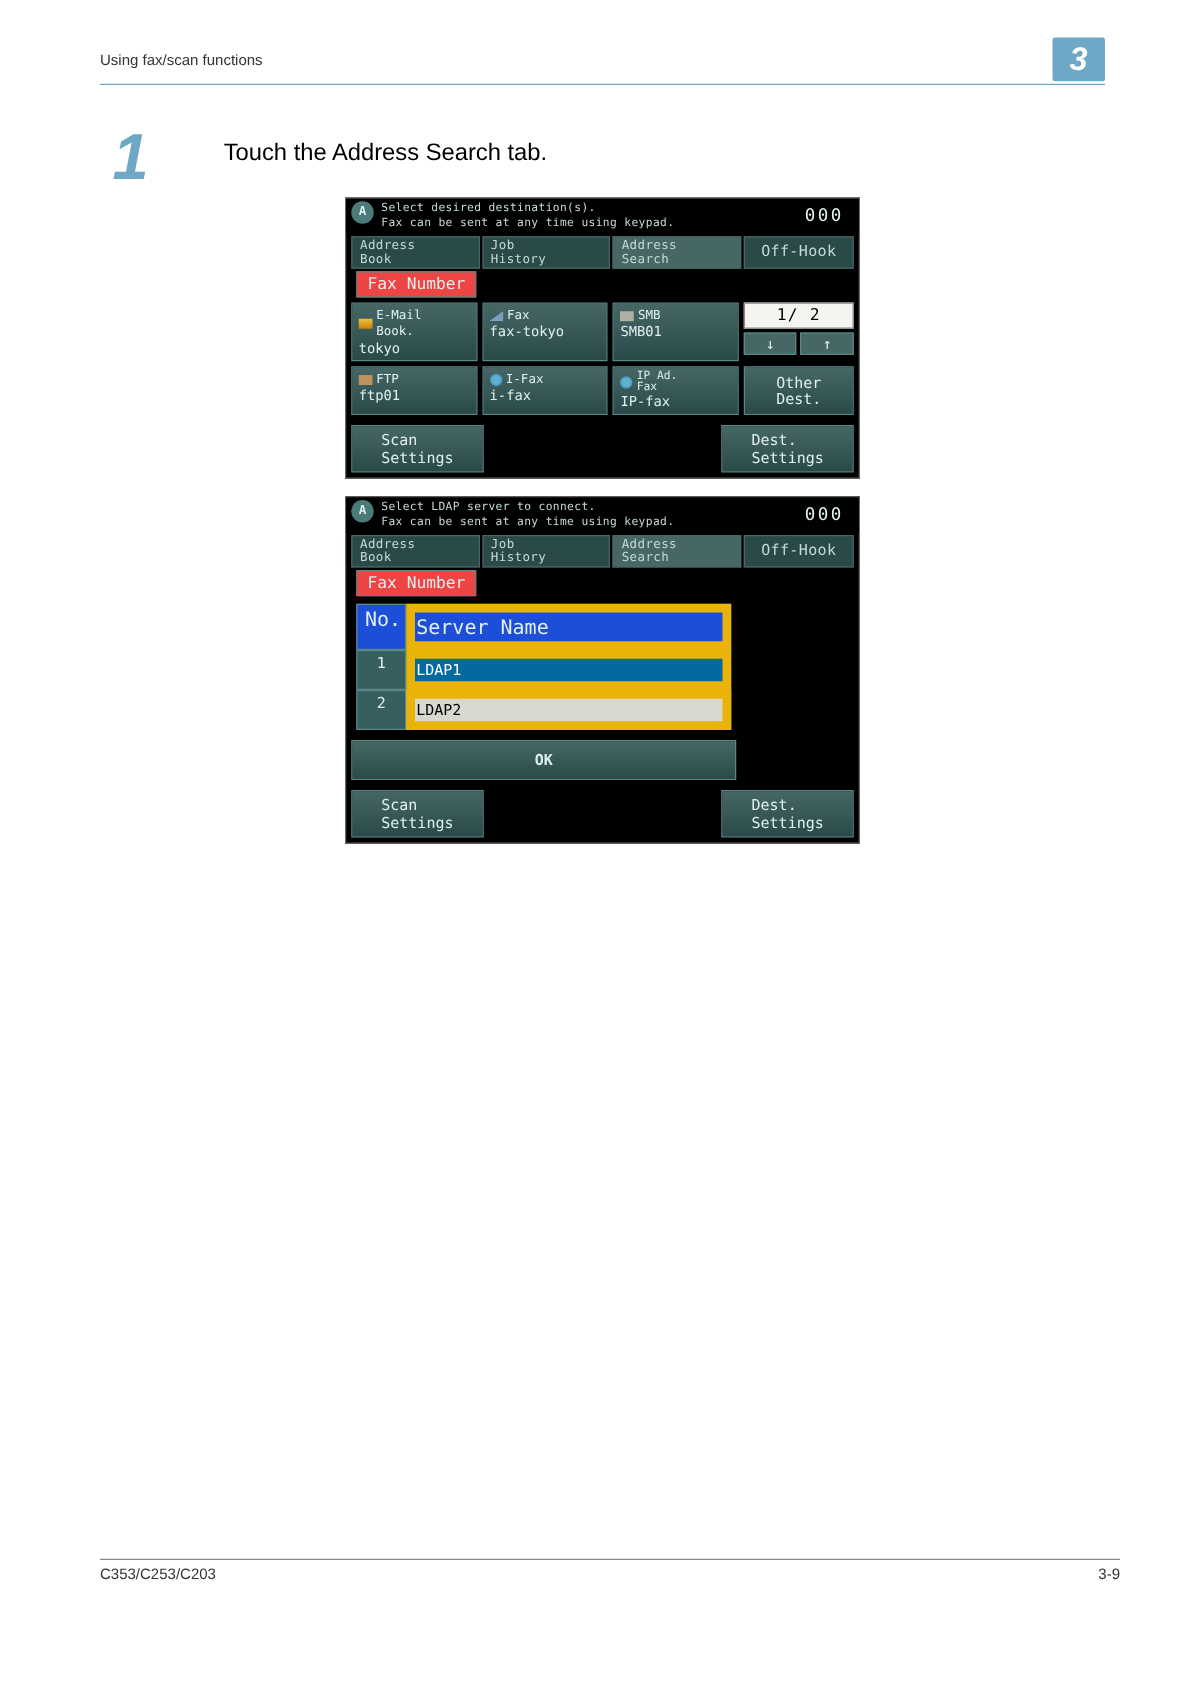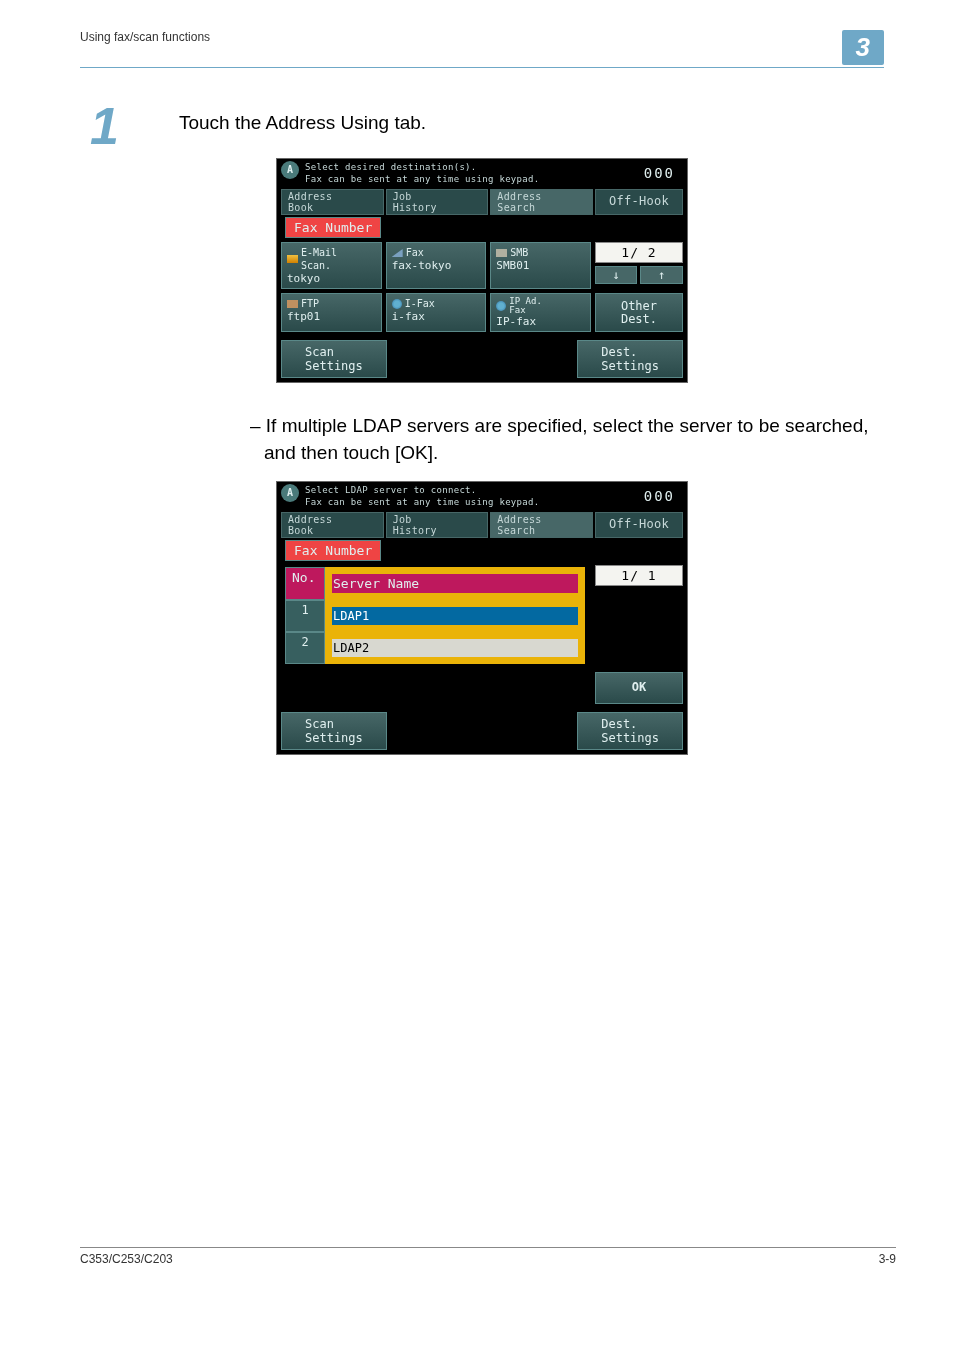--- a/index.html
+++ b/index.html
@@ -11,21 +11,21 @@
   }
   .page {
     padding: 30px 70px 30px 80px;
     min-height: 1290px;
     position: relative;
     box-sizing: border-box;
   }
   .header-row {
     display: flex;
     justify-content: space-between;
-    align-items: flex-start;
+    align-items: center;
     border-bottom: 1px solid #6fa8c7;
     padding-bottom: 2px;
   }
   .header-text {
     font-size: 12px;
     color: #333;
   }
   .chapter-badge {
     background: #6fa8c7;
     color: #fff;
@@ -218,23 +218,23 @@
     text-indent:-14px;
     padding-left:14px;
     line-height:1.4;
   }
   
   .ldap-table {
     padding: 2px 4px;
   }
   .ldap-header-row {
     display:flex;
-    background:#be185d;
-    color:#e0efef;
-    font-size:13px;
+    background:#1d4ed8;
+    color:#e0efef;
+    font-size:16px;
   }
   .ldap-no { width:40px; padding:2px 6px; border:1px solid #5a8888; box-sizing:border-box;}
   .ldap-name { flex:1; padding:2px 1px; border:7px solid #eab308; box-sizing:border-box;}
   .ldap-row {
     display:flex;
     color:#e0efef;
     font-size:12px;
   }
   .ldap-row.selected .ldap-no { background:#375f5f;}
   .ldap-row.selected .ldap-name { background:#0369a1; color:#fff;}
@@ -263,21 +263,21 @@
 <body>
 
 <div class="page">
   <div class="header-row">
     <span class="header-text">Using fax/scan functions</span>
     <span class="chapter-badge">3</span>
   </div>
 
   <div class="step-row">
     <span class="step-num">1</span>
-    <span class="step-text">Touch the Address Using tab.</span>
+    <span class="step-text">Touch the Address Search tab.</span>
   </div>
 
   <div class="screenshot">
     <div class="ss-titlebar">
       <span class="ss-icon">A</span>
       <div class="ss-title-lines">
         <div>Select desired destination(s).</div>
         <div>Fax can be sent at any time using keypad.</div>
       </div>
       <span class="ss-counter">000</span>
@@ -292,21 +292,21 @@
       <div class="ss-tab ss-offhook">Off-Hook</div>
     </div>
     <div style="padding:0 4px;">
       <span class="ss-band-tab">Fax Number</span>
     </div>
     <div class="ss-cards">
       <div class="ss-card">
         <div class="top">
             <span class="mini-icon mail"></span>
             <span style="white-space:pre;">E-Mail
-Scan.</span>
+Book.</span>
           </div>
         <div>tokyo</div>
       </div>
       <div class="ss-card">
         <div class="top">
             <span class="mini-icon fax"></span>
             <span>Fax</span>
           </div>
         <div>fax-tokyo</div>
       </div>
@@ -351,21 +351,20 @@
     </div>
     <div class="ss-bottomrow">
       <div class="ss-bigbtn" style="white-space:pre;">Scan
 Settings</div>
       <div class="ss-spacer"></div>
       <div class="ss-bigbtn" style="white-space:pre;">Dest.
 Settings</div>
     </div>
   </div>
 
-  <div class="dash-note">– If multiple LDAP servers are specified, select the server to be searched, and then touch [OK].</div>
 
   <div class="screenshot">
     <div class="ss-titlebar">
       <span class="ss-icon">A</span>
       <div class="ss-title-lines">
         <div>Select LDAP server to connect.</div>
         <div>Fax can be sent at any time using keypad.</div>
       </div>
       <span class="ss-counter">000</span>
     </div>
@@ -389,23 +388,20 @@
         </div>
         <div class="ldap-row selected">
           <div class="ldap-no">1</div>
           <div class="ldap-name">LDAP1</div>
         </div>
         <div class="ldap-row">
           <div class="ldap-no">2</div>
           <div class="ldap-name">LDAP2</div>
         </div>
       </div>
-      <div>
-        <div class="white-box">1/  1</div>
-      </div>
       <div></div>
       <div class="ss-sidebtn" style="font-weight:bold;height:22px;">OK</div>
     </div>
     <div class="ss-bottomrow">
       <div class="ss-bigbtn" style="white-space:pre;">Scan
 Settings</div>
       <div class="ss-spacer"></div>
       <div class="ss-bigbtn" style="white-space:pre;">Dest.
 Settings</div>
     </div>

